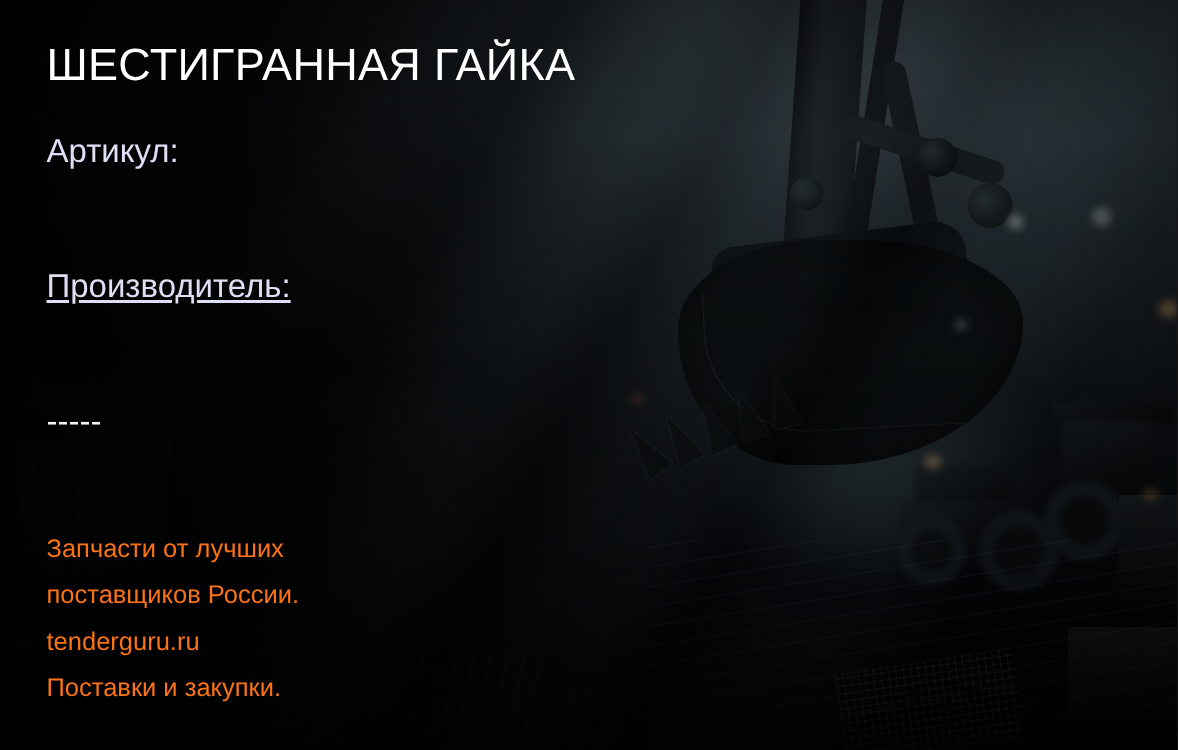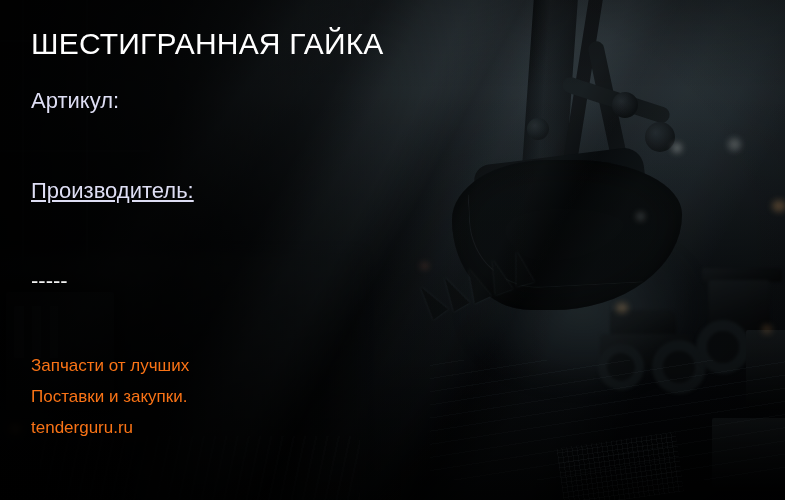--- a/index.html
+++ b/index.html
@@ -351,18 +351,19 @@
     </div>
 
     <div class="field field-maker">
       <span class="lbl">Производитель:</span>
     </div>
 
     <div class="divider">-----</div>
 
     <div class="tagline">
       <span>Запчасти от лучших</span>
+      <span>поставщиков России.</span>
+      <span>tenderguru.ru</span>
       <span>Поставки и закупки.</span>
-      <span>tenderguru.ru</span>
     </div>
 
   </div>
 </div>
 
 </body></html>

